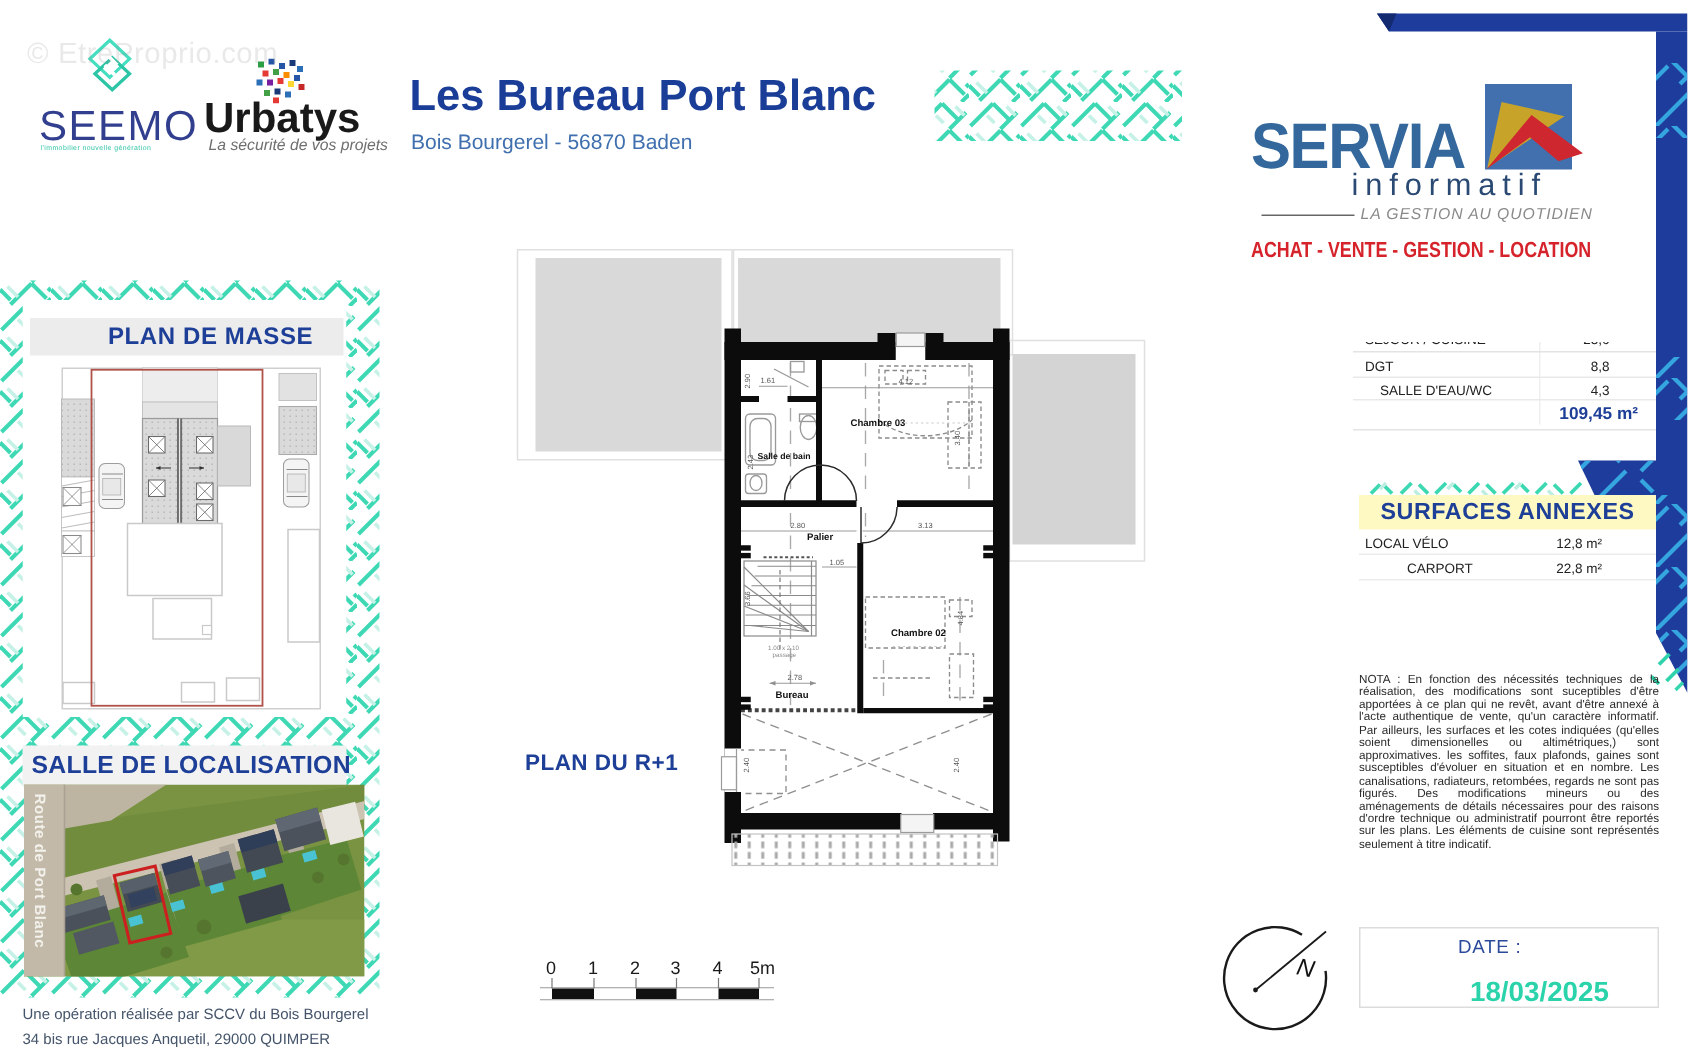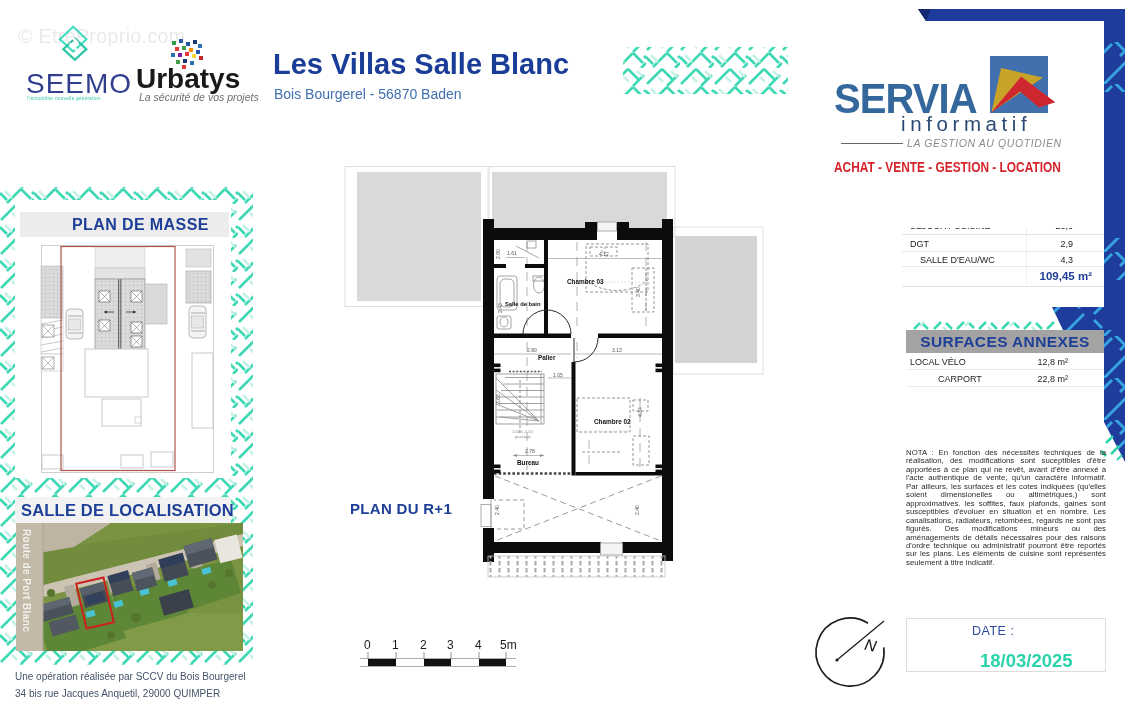--- a/index.html
+++ b/index.html
@@ -576,21 +576,21 @@
     <rect x="29" y="17" width="4" height="4" fill="#c62828"></rect>
     <rect x="6" y="21" width="4" height="4" fill="#43a047"></rect>
     <rect x="13" y="20" width="4" height="4" fill="#1a3a7a"></rect>
     <rect x="20" y="22" width="4" height="4" fill="#2b6fb7"></rect>
     <rect x="12" y="26" width="4" height="4" fill="#e53935"></rect>
   </g>
 </svg>
 <div class="abs" style="left:136px;top:63px;color:#191919;font-size:28px;font-weight:bold;">Urbatys</div>
 <div class="abs" style="left:139px;top:91px;color:#6f6f6f;font-size:10.5px;font-style:italic;">La sécurité de vos projets</div>
 
-<div class="abs" style="left:273px;top:48px;color:#1a3d97;font-size:29px;font-weight:bold;">Les Villas Salle Blanc</div>
+<div class="abs" style="left:273px;top:48px;color:#1a3d97;font-size:29px;font-weight:bold;">Les Bureau Port Blanc</div>
 <div class="abs" style="left:274px;top:86px;color:#3f6fae;font-size:14px;">Bois Bourgerel - 56870 Baden</div>
 
 <div class="abs" style="left:834px;top:74px;color:#34689c;font-size:43px;font-weight:bold;letter-spacing:-1px;transform:scaleX(0.93);transform-origin:left;">SERVIA</div>
 <svg class="abs" style="left:988px;top:56px;" width="70" height="61" viewBox="0 0 70 61">
   <rect x="2" y="0" width="58" height="57" fill="#4270ae"></rect>
   <polygon points="13,12 55,21.5 3.5,56" fill="#c8a32a"></polygon>
   <polygon points="3,56.8 33,20.6 67.3,46.2 51,51.5 32,35.5" fill="#cf2730"></polygon>
 </svg>
 <div class="abs" style="left:901px;top:112px;color:#2b4a73;font-size:20.5px;letter-spacing:4.6px;">informatif</div>
 <div class="abs" style="left:841px;top:143px;width:62px;border-top:1px solid #666;"></div>
@@ -604,33 +604,33 @@
 <div class="abs" style="left:350px;top:500px;color:#1e3f97;font-size:15px;font-weight:bold;letter-spacing:0.3px;">PLAN DU R+1</div>
 
 <div class="abs" style="left:902px;top:228px;width:202px;font-size:9px;color:#222;">
   <div style="position:absolute;left:124px;top:0;height:55px;border-left:1px solid #efefef;"></div>
   <div style="position:relative;height:5.5px;overflow:hidden;border-bottom:1px solid #e3e3e3;">
     <div style="position:absolute;left:8px;top:-7px;">SÉJOUR / CUISINE</div>
     <div style="position:absolute;right:31px;top:-7px;">28,6</div>
   </div>
   <div style="position:relative;height:16px;border-bottom:1px solid #e9e9e9;">
     <div style="position:absolute;left:8px;top:4px;">DGT</div>
-    <div style="position:absolute;right:31px;top:4px;">2,9</div>
+    <div style="position:absolute;right:31px;top:4px;">8,8</div>
   </div>
   <div style="position:relative;height:14px;border-bottom:1px solid #e9e9e9;">
     <div style="position:absolute;left:18px;top:3px;">SALLE D'EAU/WC</div>
     <div style="position:absolute;right:31px;top:3px;">4,3</div>
   </div>
   <div style="position:relative;height:19px;border-bottom:1px solid #e3e3e3;">
     <div style="position:absolute;right:12px;top:3px;color:#1e3f97;font-size:11.5px;font-weight:bold;">109,45 m²</div>
   </div>
 </div>
 
 <div class="abs" style="left:906px;top:330px;width:198px;height:112px;background:#ffffff;">
-  <div style="height:23px;background:#a3a3a3;text-align:center;color:#1e3f97;font-size:15.5px;font-weight:bold;letter-spacing:0.4px;line-height:24px;">SURFACES ANNEXES</div>
+  <div style="height:23px;background:#fef9c3;text-align:center;color:#1e3f97;font-size:15.5px;font-weight:bold;letter-spacing:0.4px;line-height:24px;">SURFACES ANNEXES</div>
   <div style="position:relative;height:16px;border-bottom:1px solid #ececec;font-size:9px;color:#222;">
     <div style="position:absolute;left:4px;top:4px;">LOCAL VÉLO</div>
     <div style="position:absolute;right:36px;top:4px;">12,8 m²</div>
   </div>
   <div style="position:relative;height:16px;border-bottom:1px solid #ececec;font-size:9px;color:#222;">
     <div style="position:absolute;left:4px;top:4px;margin-left:28px;">CARPORT</div>
     <div style="position:absolute;right:36px;top:4px;">22,8 m²</div>
   </div>
 </div>
 

